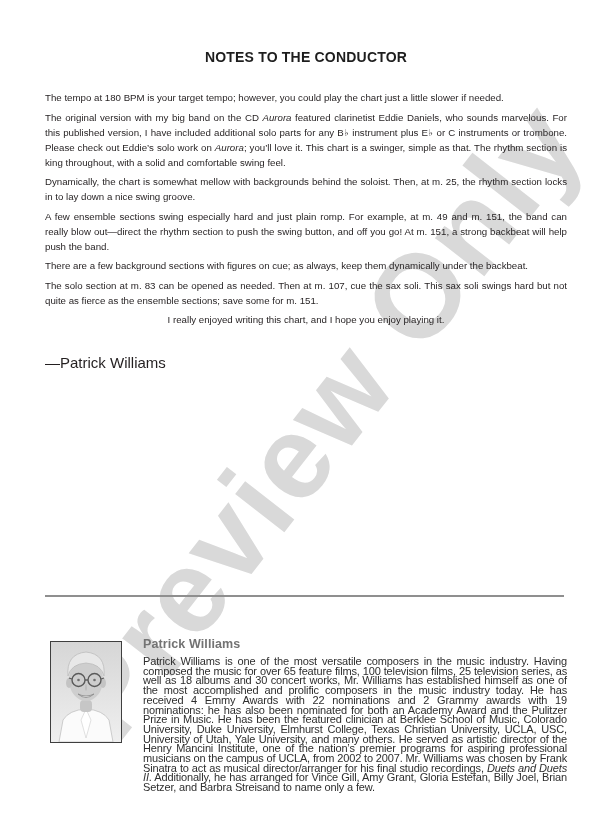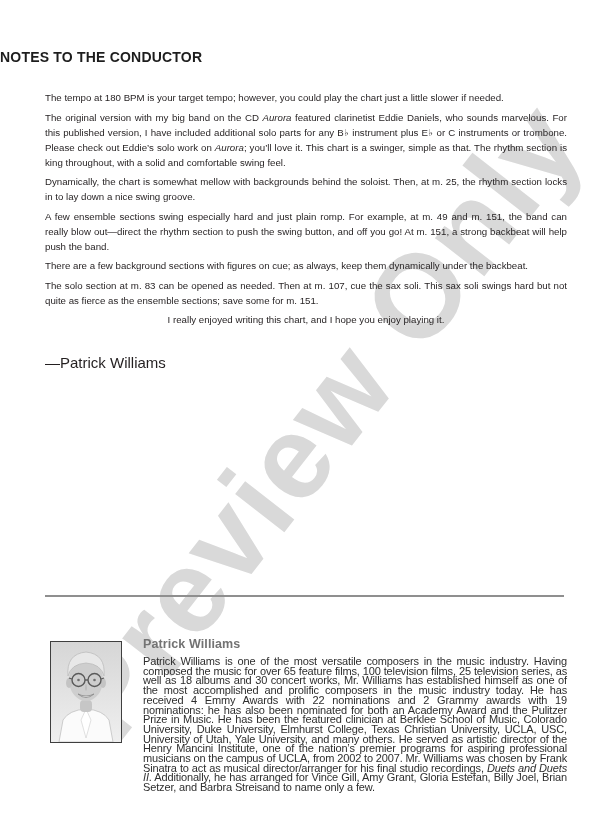--- a/index.html
+++ b/index.html
@@ -19,21 +19,21 @@
     font-weight:bold;
     letter-spacing:2px;
     color:#d9d9d9;
     white-space:nowrap;
     z-index:0;
     user-select:none;
   }
   .content{position:relative;z-index:1;}
   .title{
     position:absolute;left:0;top:49px;width:612px;
-    text-align:left;
+    text-align:center;
     font-size:14px;font-weight:bold;
     letter-spacing:0.2px;
     color:#1d1d1d;
   }
   .body-paragraphs{
     position:absolute;left:45px;top:90px;width:522px;
   }
   .body-paragraphs p{
     margin:0 0 4.5px 0;
     font-size:9.7px;

